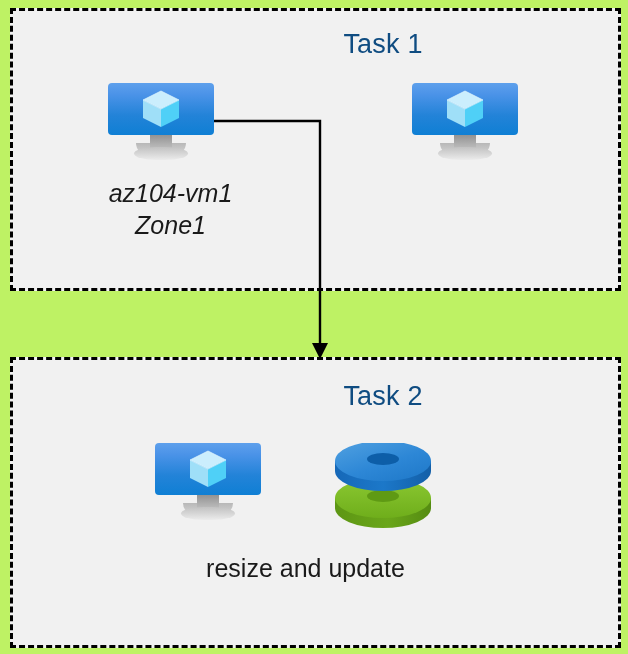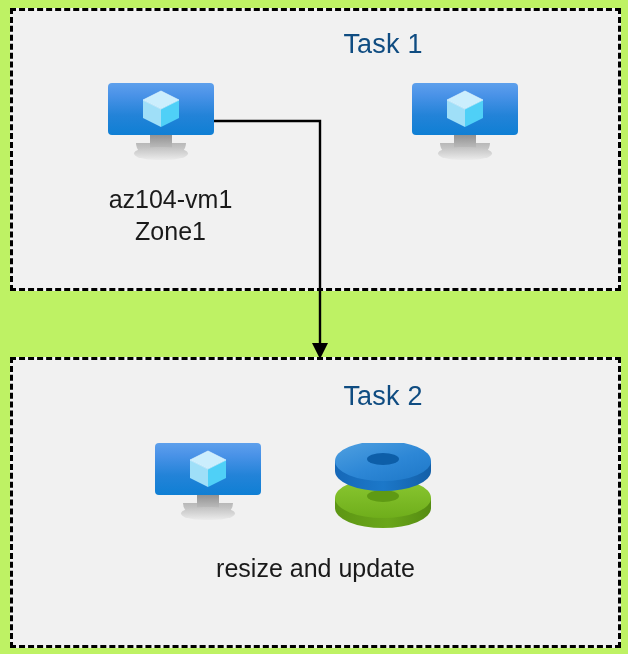--- a/index.html
+++ b/index.html
@@ -59,26 +59,26 @@
 
   .vm-label {
     position: absolute;
     text-align: center;
     color: #1a1a1a;
     font-size: 25px;
     line-height: 1.28;
     white-space: pre-line;
     user-select: none;
   }
-  #vm1-label { left: 46px;  top: 183px; width: 249px; }
+  #vm1-label { left: 46px;  top: 177px; width: 249px; font-style: italic; }
   #vm2-label { left: 344px; top: 177px; width: 249px; }
 
   #resize-label {
     position: absolute;
-    left: 10px;
+    left: 0;
     top: 553px;
     width: 611px;
     text-align: center;
     color: #1a1a1a;
     font-size: 25px;
     line-height: 1.2;
     user-select: none;
   }
 
   

